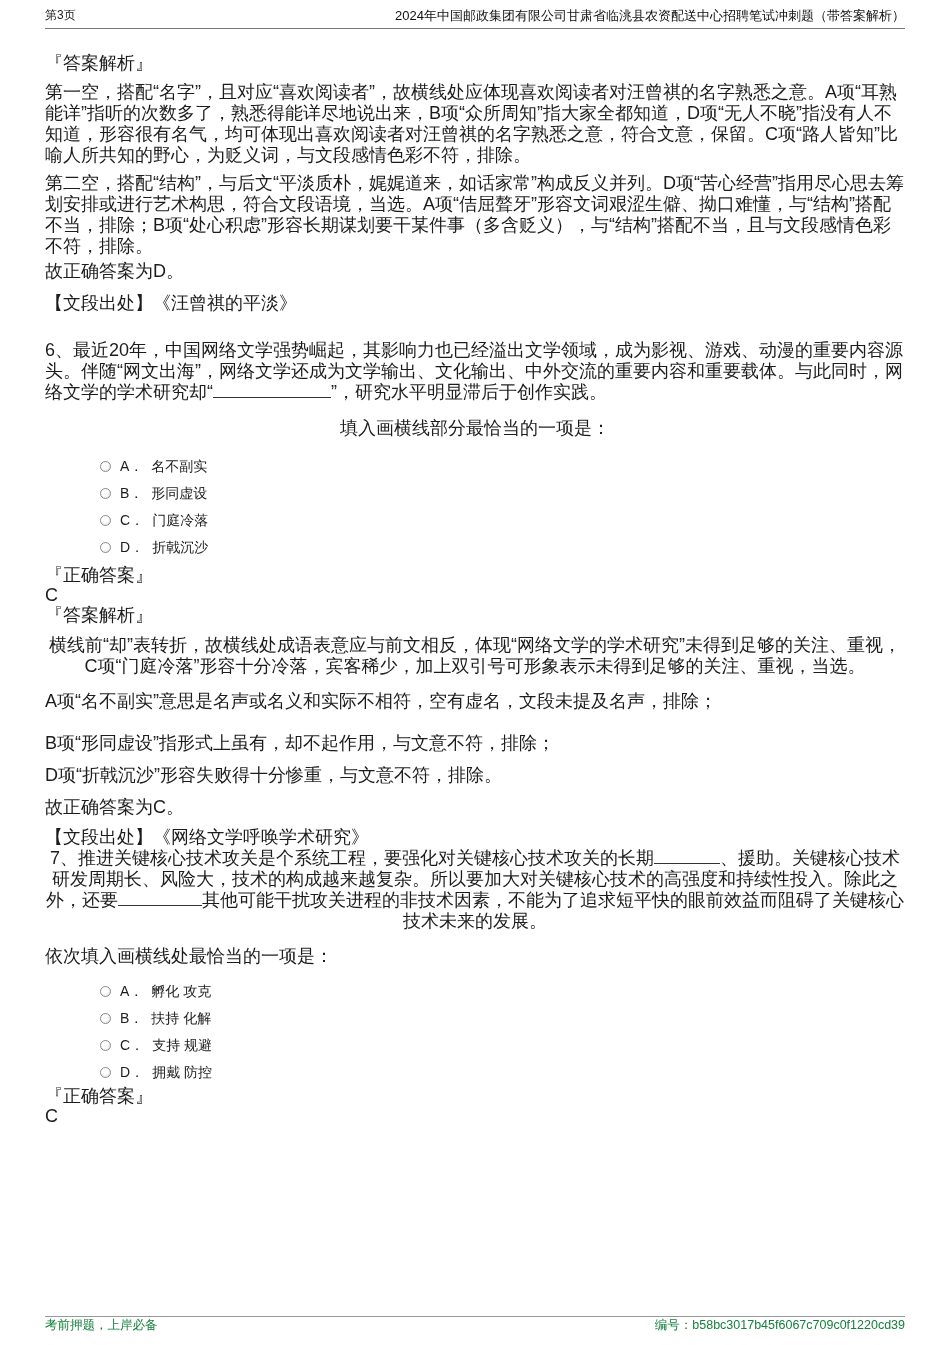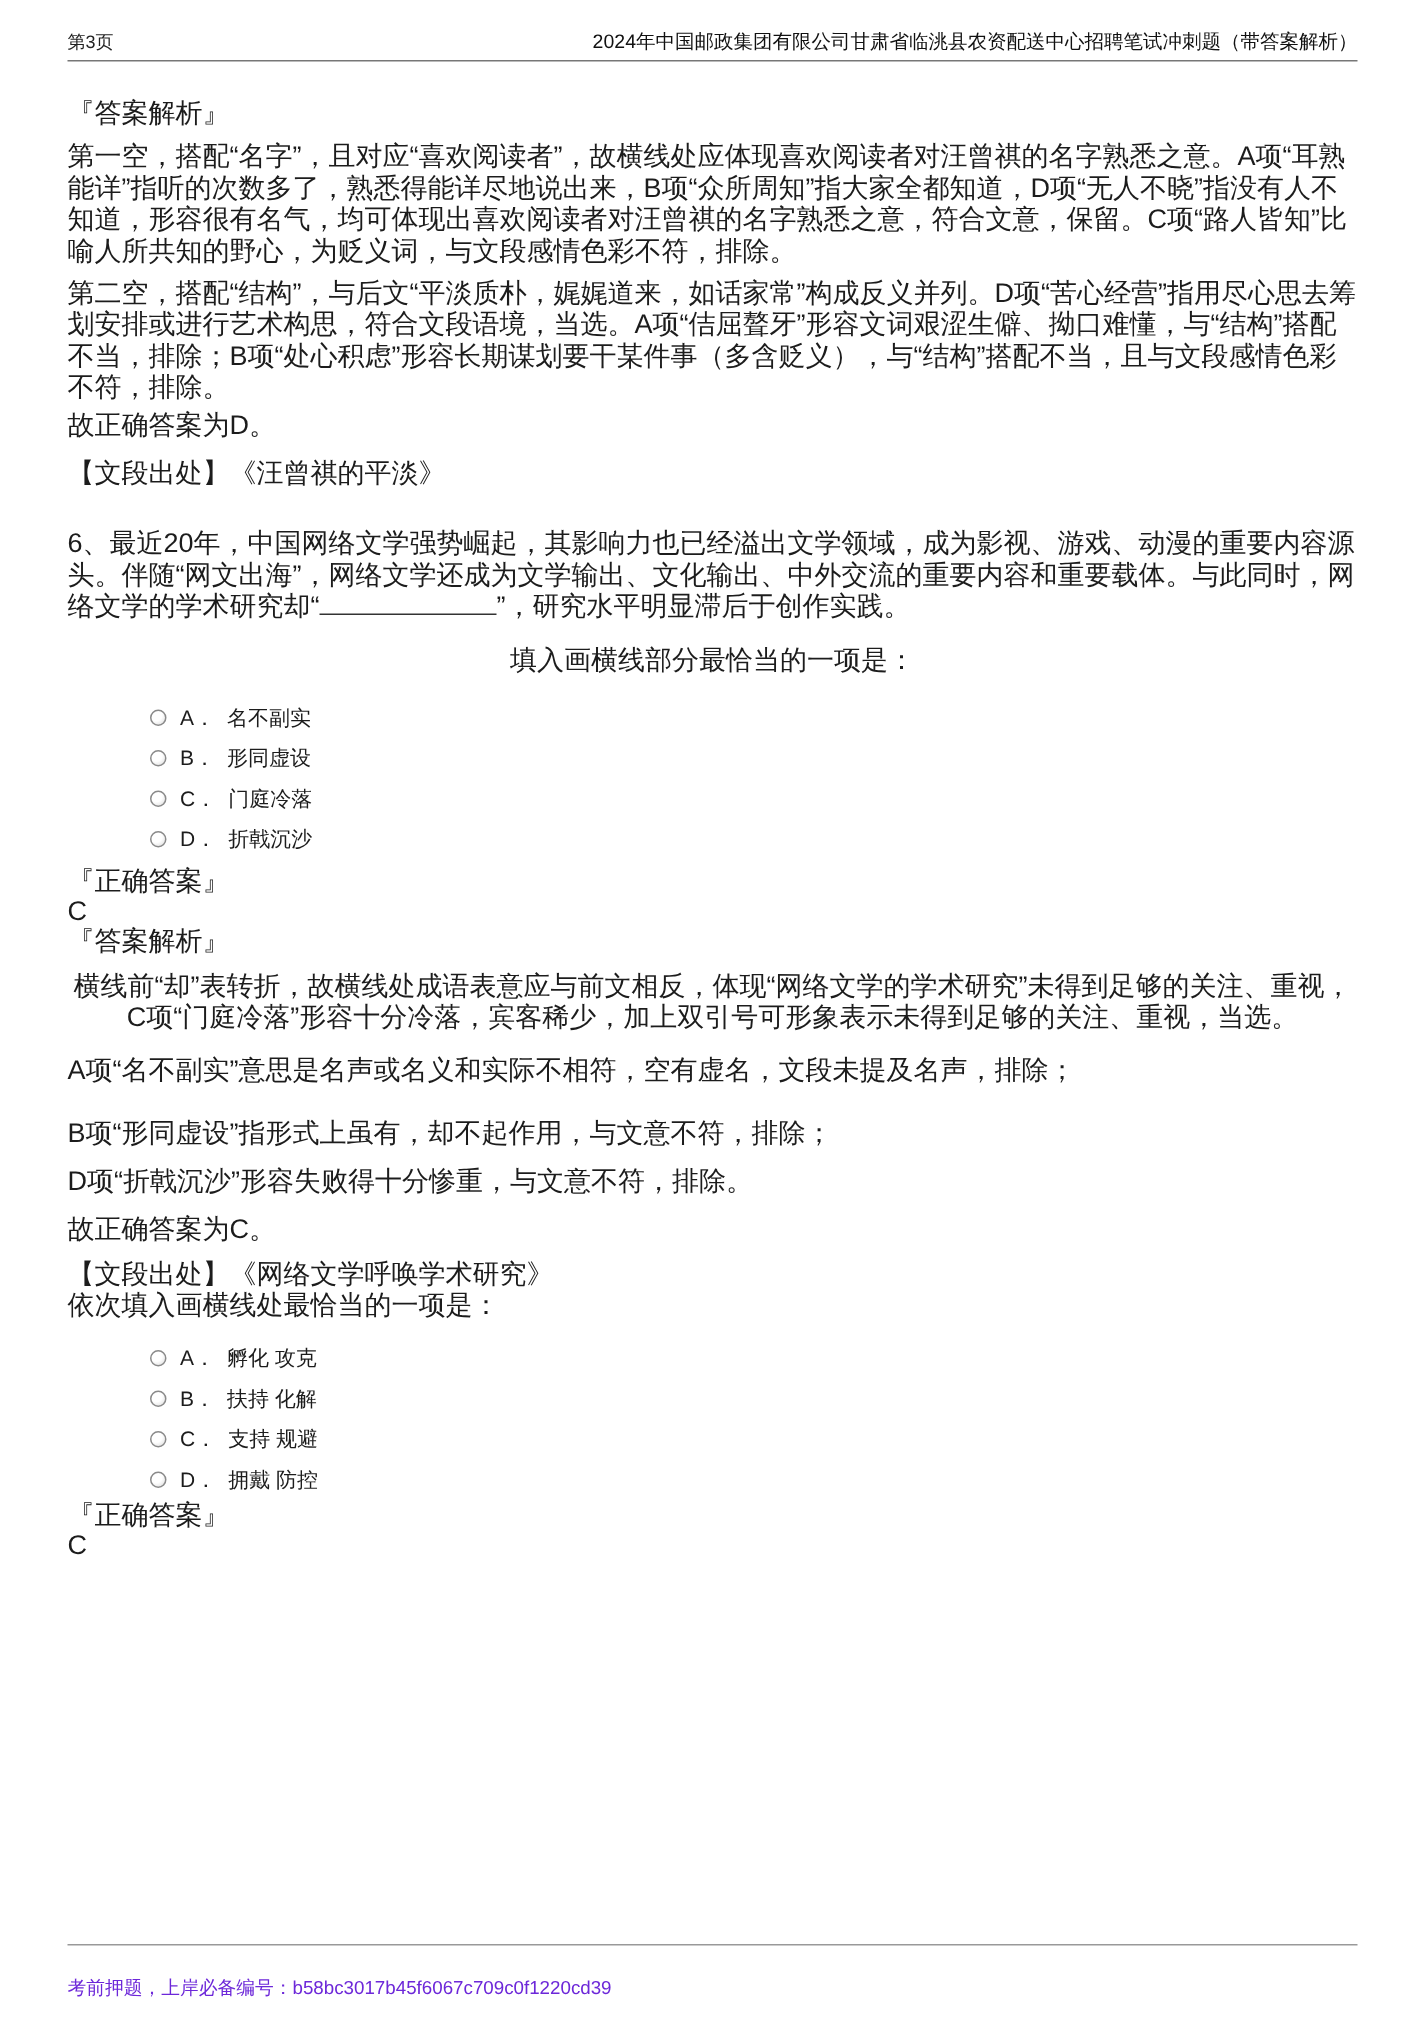--- a/index.html
+++ b/index.html
@@ -10,23 +10,23 @@
     height: 1345px;
     background: #ffffff;
     font-family: "Liberation Sans", "DejaVu Sans", sans-serif;
     color: #1c1c1c;
     overflow: hidden;
   }
   
   .header {
     display: flex;
     justify-content: space-between;
-    align-items: center;
+    align-items: flex-start;
     margin: 0 45px;
-    padding-top: 19px;
+    padding-top: 7px;
     padding-bottom: 3px;
     border-bottom: 1px solid #777;
   }
   .header .pagenum { font-size: 12px; color: #222; }
   .header .title   { font-size: 13px; color: #111; }
   
   .content { padding: 0 45px; }
   .content .first { margin-top: 24px; }
   p, .line { font-size: 18px; line-height: 21px; margin: 0; }
   .mb8  { margin-bottom: 8px; }
@@ -69,24 +69,25 @@
   }
   .blank-q6  { width: 118px; }
   .blank-q7a { width: 66px; }
   .blank-q7b { width: 84px; }
   
   .footer {
     position: absolute;
     left: 45px; right: 45px;
     bottom: 11px;
     border-top: 1px solid #999;
-    padding-top: 20px;
+    padding-top: 0;
     display: flex;
+    justify-content: space-between;
     font-size: 12.5px;
-    color: #6d28d9;
+    color: #15803d;
   }
 </style>
 </head>
 <body>
 
 <div class="page">
 
   <div class="header">
     <span class="pagenum">第3页</span>
     <span class="title">2024年中国邮政集团有限公司甘肃省临洮县农资配送中心招聘笔试冲刺题（带答案解析）</span>
@@ -132,20 +133,21 @@
       <p>『答案解析』</p>
     </div>
 
     <p class="mb14">横线前“却”表转折，故横线处成语表意应与前文相反，体现“网络文学的学术研究”未得到足够的关注、重视，C项“门庭冷落”形容十分冷落，宾客稀少，加上双引号可形象表示未得到足够的关注、重视，当选。</p>
     <p class="mb13">A项“名不副实”意思是名声或名义和实际不相符，空有虚名，文段未提及名声，排除；</p>
     <p class="mb11">B项“形同虚设”指形式上虽有，却不起作用，与文意不符，排除；</p>
     <p class="mb11">D项“折戟沉沙”形容失败得十分惨重，与文意不符，排除。</p>
     <p class="mb9">故正确答案为C。</p>
     <p class="mb16">【文段出处】《网络文学呼唤学术研究》</p>
 
+    <p class="mb14"><span>7、推进关键核心技术攻关是个系统工程，要强化对关键核心技术攻关的长期</span><span class="blank blank-q7a"></span><span>、援助。关键核心技术研发周期长、风险大，技术的构成越来越复杂。所以要加大对关键核心技术的高强度和持续性投入。除此之外，还要</span><span class="blank blank-q7b"></span><span>其他可能干扰攻关进程的非技术因素，不能为了追求短平快的眼前效益而阻碍了关键核心技术未来的发展。</span></p>
     <p class="mb11">依次填入画横线处最恰当的一项是：</p>
 
     <div class="options mb0">
       <div class="option">
         <span class="radio"></span>
         <span class="opt-label">A．</span>
         <span>孵化 攻克</span>
       </div>
       <div class="option">
         <span class="radio"></span>

